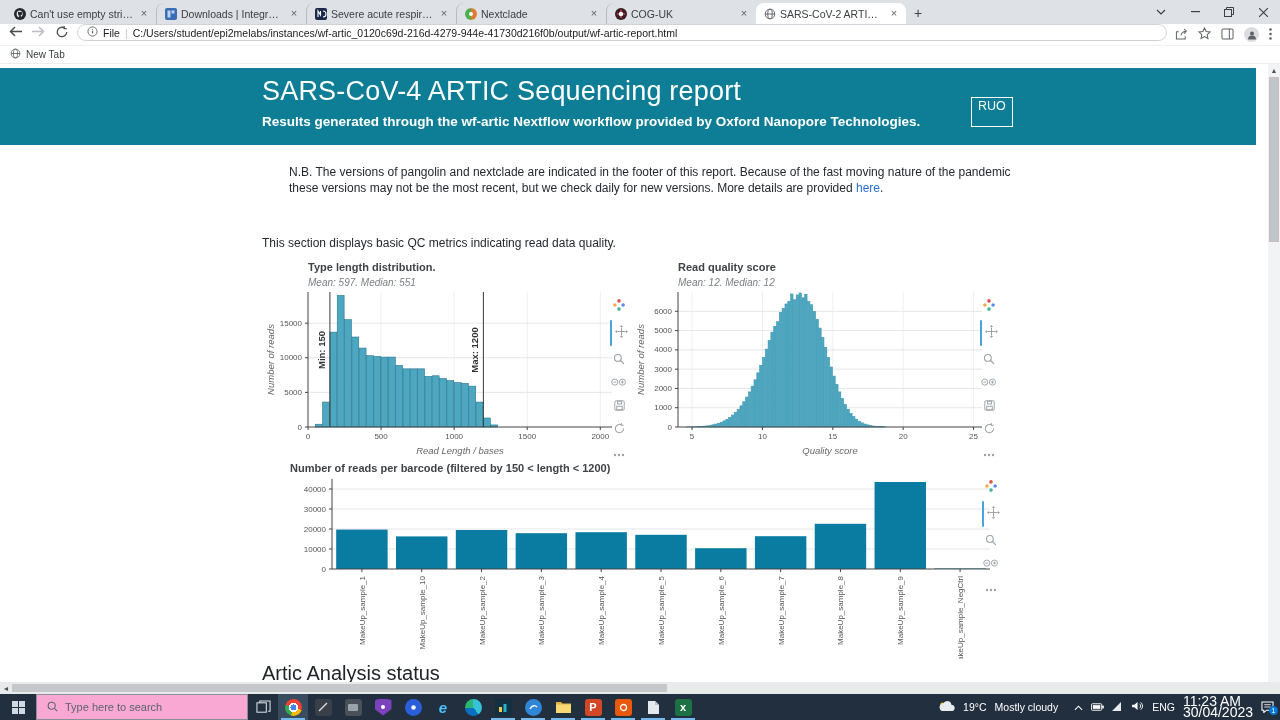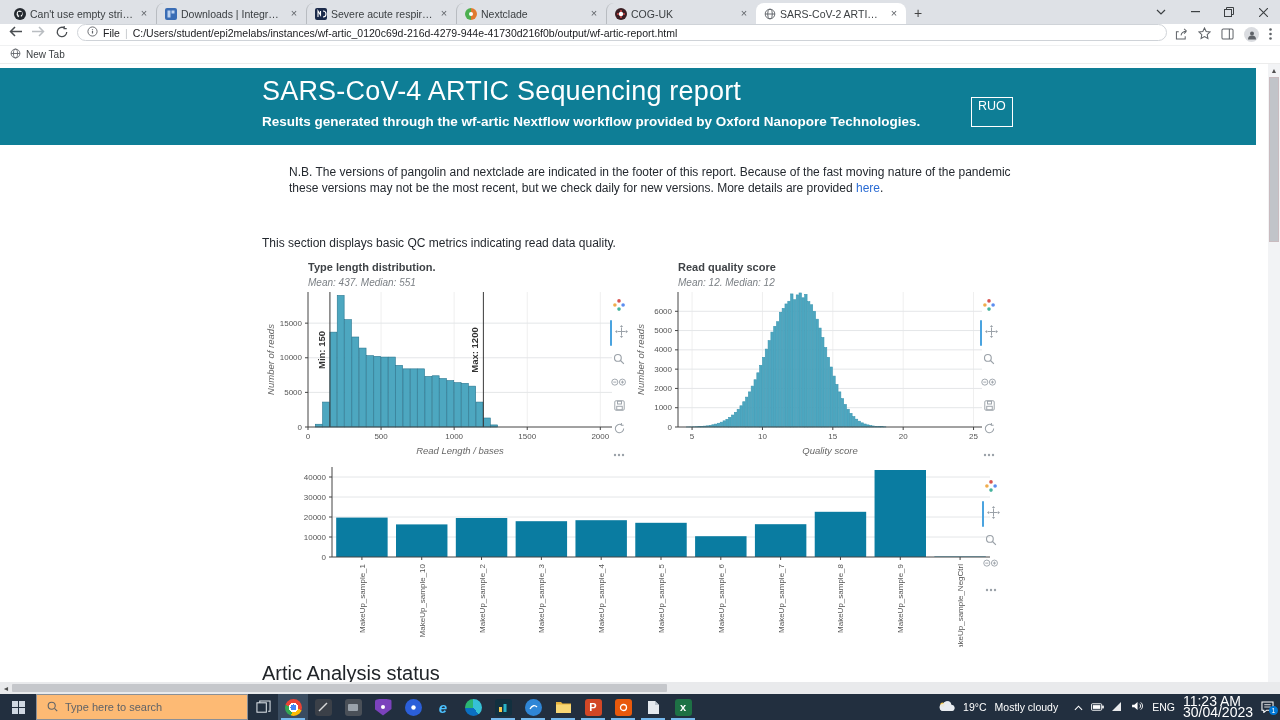--- a/index.html
+++ b/index.html
@@ -60,21 +60,21 @@
   .vthumb { position:absolute; top:13px; left:1px; width:10px; height:165px; background:#c1c4c9; border:1px solid #eb9a9a33; }
   .hscroll { position:absolute; top:682px; left:0; width:1280px; height:12px; background:#e9eaec; display:flex; align-items:center; }
   .hscroll .arr { width:12px; height:12px; display:flex; align-items:center; justify-content:center; font-size:7px; color:#505050; }
   .hthumb { height:8px; width:655px; background:#c5c7cb; border-radius:1px; }
 
   
   .taskbar { position:absolute; top:694px; left:0; width:1280px; height:26px; background:#222f3f; display:flex; align-items:stretch; color:#fff; }
   .tb-start { width:36px; display:flex; align-items:center; justify-content:center; }
   .winlogo { display:grid; grid-template-columns:6px 6px; grid-template-rows:6px 6px; gap:1px; }
   .winlogo i { background:#cfd8e3; }
-  .tb-search { width:212px; background:#fdba74; color:#5f6368; display:flex; align-items:center; gap:7px; padding-left:10px; font-size:11px; border:1px solid #8a8f96; }
+  .tb-search { width:212px; background:#f9a8d4; color:#5f6368; display:flex; align-items:center; gap:7px; padding-left:10px; font-size:11px; border:1px solid #8a8f96; }
   .tb-app { width:30px; display:flex; align-items:center; justify-content:center; position:relative; }
   .tb-app.open::after { content:""; position:absolute; bottom:0; left:3px; right:3px; height:2px; background:#76b9ed; }
   .tb-app.active { background:#3a4c60; }
   .tray { margin-left:auto; display:flex; align-items:center; gap:8px; padding-right:6px; font-size:10.5px; }
   .tray .clock { text-align:left; font-size:14px; line-height:11px; }
   .notif { position:relative; display:flex; align-items:center; }
   .notif .badge { position:absolute; right:-4px; bottom:-2px; background:#0078d7; border-radius:50%; width:9px; height:9px; font-size:7px; line-height:9px; text-align:center; }
 
   .appicon { width:17px; height:17px; border-radius:3px; display:flex; align-items:center; justify-content:center; font-size:11px; font-weight:700; }
 </style>
@@ -242,21 +242,21 @@
     <div class="report-title">SARS-CoV-4 ARTIC Sequencing report</div>
     <div class="report-sub">Results generated through the wf-artic Nextflow workflow provided by Oxford Nanopore Technologies.</div>
     <div class="ruo">RUO</div>
   </div>
 
   <p class="note"><span>N.B. The versions of pangolin and nextclade are indicated in the footer of this report. Because of the fast moving nature of the pandemic these versions may not be the most recent, but we check daily for new versions. More details are provided </span><a href="#">here</a><span>.</span></p>
 
   <p class="desc">This section displays basic QC metrics indicating read data quality.</p>
 
   <div class="charts-row" id="charts-row">
-      <div class="chart-block"><div class="c-title">Type length distribution.</div><div class="c-sub">Mean: 437. Median: 551</div><svg width="360" height="170">
+      <div class="chart-block"><div class="c-title">Type length distribution.</div><div class="c-sub">Mean: 597. Median: 551</div><svg width="360" height="170">
           <g transform="translate(46,4)">
             <line x1="73.07692307692308" x2="73.07692307692308" y1="0" y2="135" stroke="#efefef"></line>
             <line x1="146.15384615384616" x2="146.15384615384616" y1="0" y2="135" stroke="#efefef"></line>
             <line x1="219.23076923076923" x2="219.23076923076923" y1="0" y2="135" stroke="#efefef"></line>
             <line x1="292.3076923076923" x2="292.3076923076923" y1="0" y2="135" stroke="#efefef"></line>
             <line x1="0" x2="304" y1="100.38461538461539" y2="100.38461538461539" stroke="#e4e6e8"></line>
             <line x1="0" x2="304" y1="65.76923076923077" y2="65.76923076923077" stroke="#e4e6e8"></line>
             <line x1="0" x2="304" y1="31.153846153846146" y2="31.153846153846146" stroke="#e4e6e8"></line>
             <rect x="7.307692307692308" y="132.23076923076923" width="6.907692307692308" height="2.7692307692307736" fill="#4da7c0" stroke="#26758f" stroke-width="0.6"></rect>
             <rect x="14.615384615384617" y="110.07692307692308" width="6.907692307692303" height="24.92307692307692" fill="#4da7c0" stroke="#26758f" stroke-width="0.6"></rect>
@@ -532,21 +532,21 @@
           <span class="mb-item">
             <span><svg width="12" height="4" viewBox="0 0 12 4" fill="#9aa1a8">
                 <circle cx="2" cy="2" r="1.2"></circle>
                 <circle cx="6" cy="2" r="1.2"></circle>
                 <circle cx="10" cy="2" r="1.2"></circle>
               </svg></span>
           </span>
         </div></div>
     </div>
   <div class="barcode-wrap" id="barcode-wrap">
-      <div class="chart-block wide"><svg width="716" height="185">
+      <div class="chart-block wide"><div class="c-title flush">Number of reads per barcode (filtered by 150 &lt; length &lt; 1200)</div><svg width="716" height="185">
           <g transform="translate(44,5)">
             <line x1="0" x2="658" y1="70" y2="70" stroke="#e4e6e8"></line>
             <line x1="0" x2="658" y1="50" y2="50" stroke="#e4e6e8"></line>
             <line x1="0" x2="658" y1="30" y2="30" stroke="#e4e6e8"></line>
             <line x1="0" x2="658" y1="10" y2="10" stroke="#e4e6e8"></line>
             <rect x="4.1872727272727275" y="50.6" width="51.443636363636365" height="39.4" fill="#0a7ca1"></rect>
             <rect x="64.00545454545454" y="57.4" width="51.443636363636365" height="32.6" fill="#0a7ca1"></rect>
             <rect x="123.82363636363637" y="51" width="51.443636363636365" height="39" fill="#0a7ca1"></rect>
             <rect x="183.6418181818182" y="54.2" width="51.443636363636365" height="35.8" fill="#0a7ca1"></rect>
             <rect x="243.46" y="53.199999999999996" width="51.443636363636365" height="36.800000000000004" fill="#0a7ca1"></rect>

